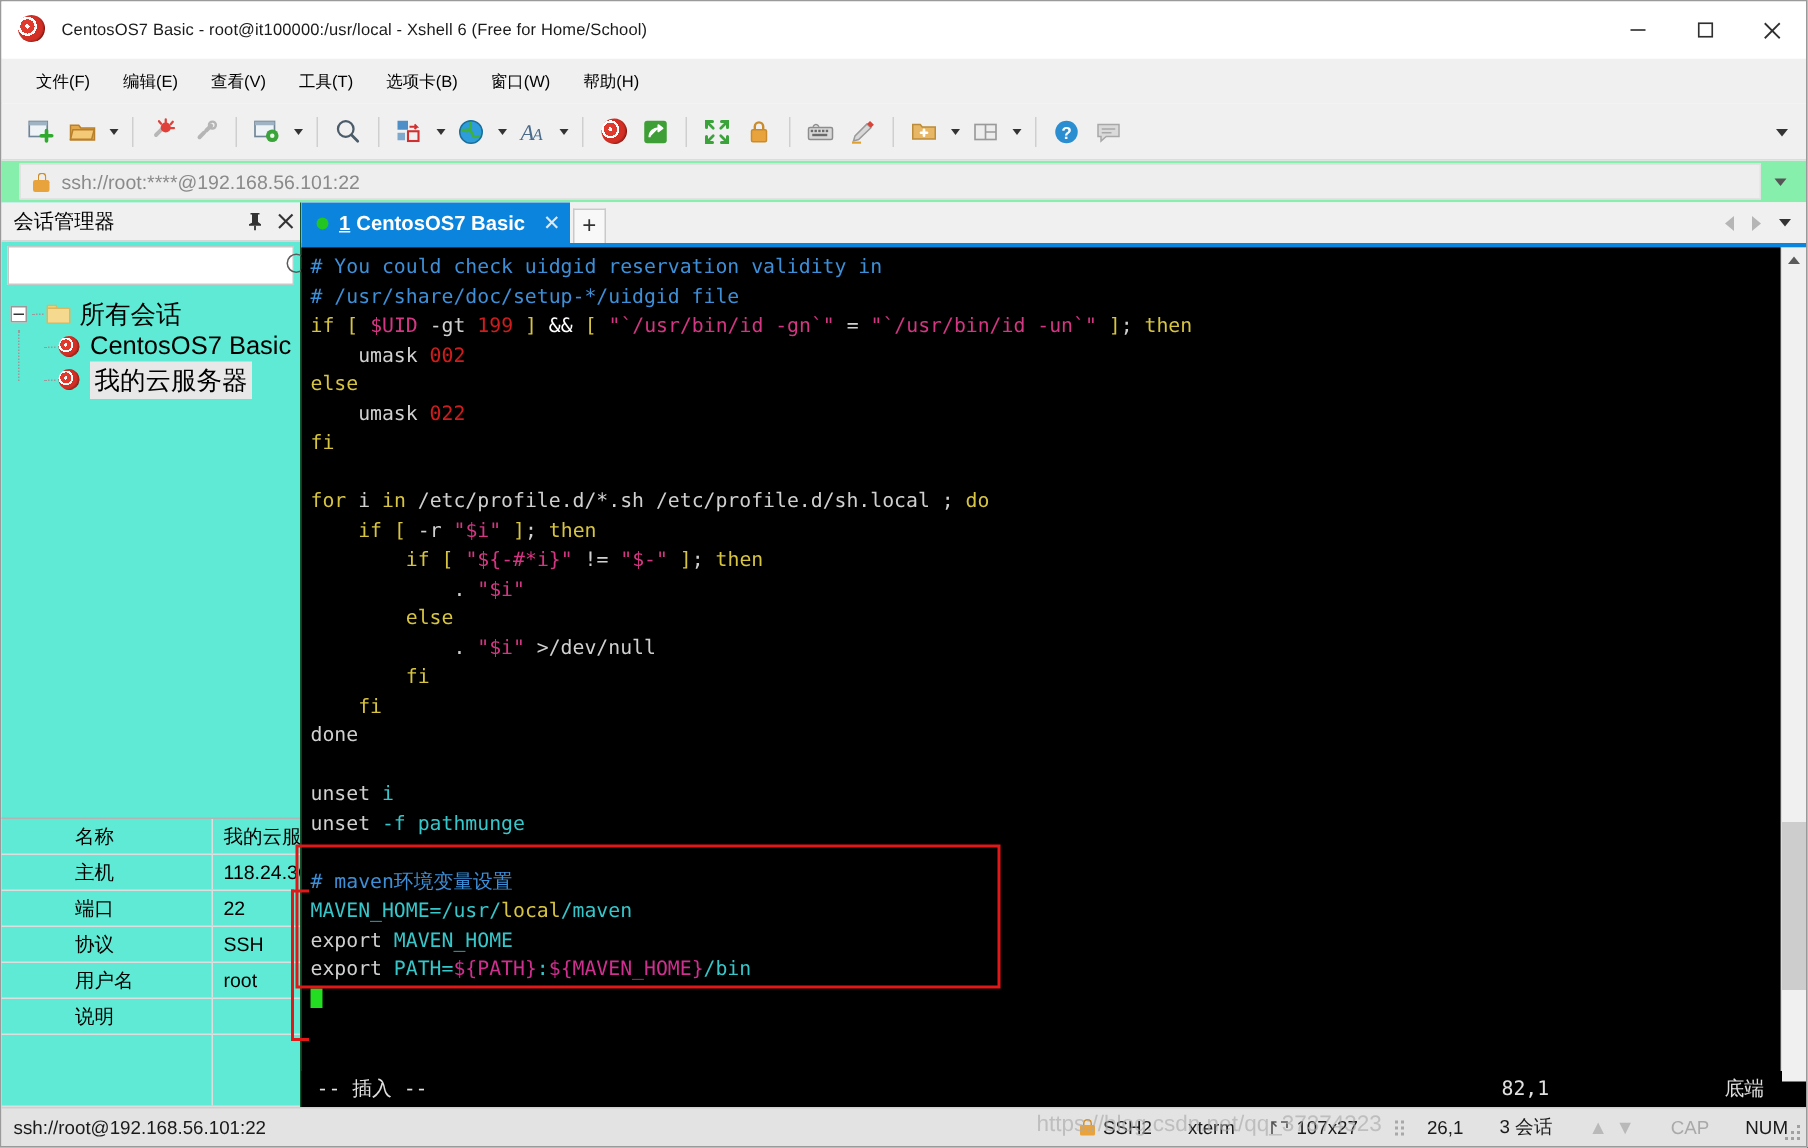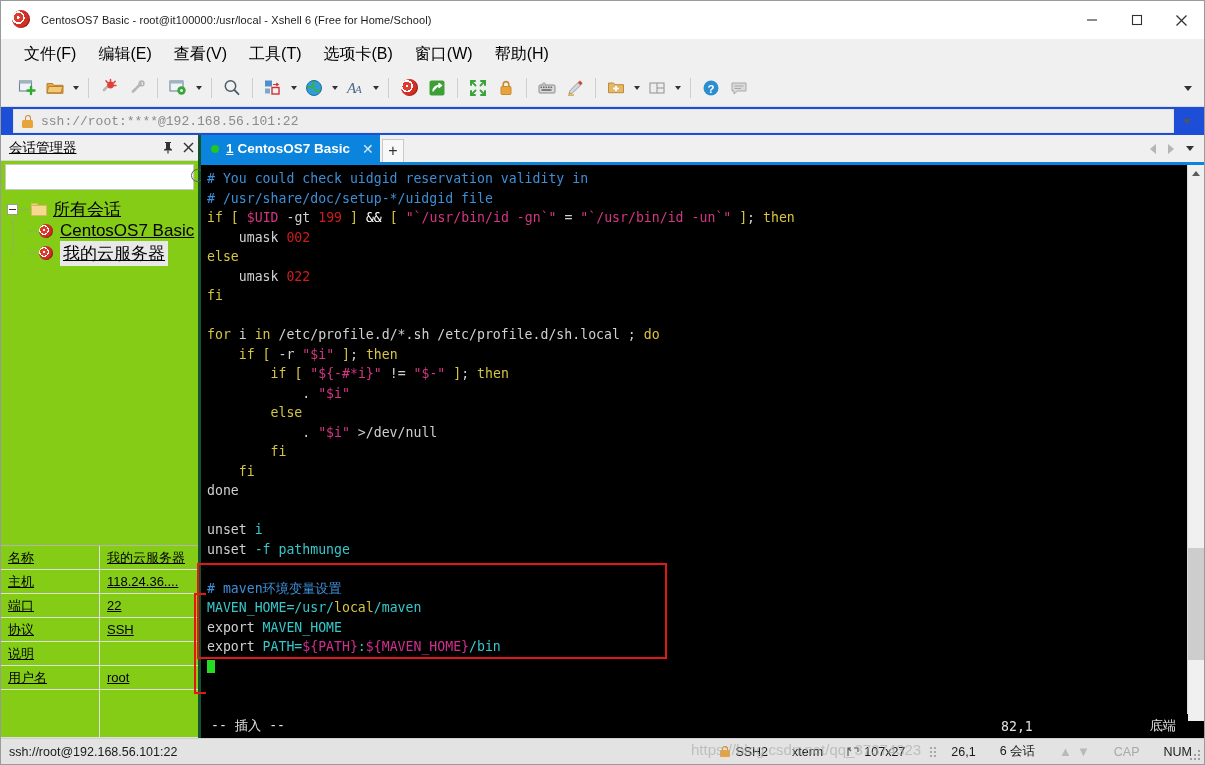--- a/index.html
+++ b/index.html
@@ -50,21 +50,21 @@
 
   
   .menubar {
     height: 30px; flex: 0 0 30px;
     background: #f0f0f0;
     display: flex; align-items: center;
     padding-left: 14px;
     border-bottom: 0;
   }
   .menu-item {
-    font-size: 16px; color: #000;
+    font-size: 11px; color: #000;
     padding: 4px 9px; margin-right: 4px;
     white-space: nowrap;
     text-align: center;
   }
 
   
   .toolbar {
     height: 38px; flex: 0 0 38px;
     background: #f0f0f0;
     display: flex; align-items: center;
@@ -90,24 +90,23 @@
   }
   .tb-overflow::after {
     content: ""; width: 0; height: 0;
     border-left: 4px solid transparent; border-right: 4px solid transparent;
     border-top: 5px solid #333;
   }
 
   
   .addressbar {
     height: 28px; flex: 0 0 28px;
-    background: #1d4ed8;
+    background: #86efac;
     display: flex; align-items: center;
     padding: 0 4px;
-    font-family: Liberation Mono, monospace;
   }
   .addr-inner {
     flex: 1; height: 24px; background: #eeeeee;
     border: 1px solid #e2e2e2;
     display: flex; align-items: center; padding-left: 8px;
     margin-left: 8px;
   }
   .lock-ico {
     width: 11px; height: 13px; position: relative; flex: 0 0 11px; margin-right: 8px;
   }
@@ -133,23 +132,22 @@
   .flag-ico .b { position: absolute; left: 7px; top: 3px; width: 10px; height: 10px; background: #3b7ec9; clip-path: polygon(0 0, 100% 50%, 0 100%, 30% 50%); }
   .notice-text { font-size: 13px; color: #8b8b8b; }
 
   
   .bodywrap { flex: 1; display: flex; min-height: 0; background: #f0f0f0; }
 
   
   .sidebar {
     width: 200px; flex: 0 0 200px;
     display: flex; flex-direction: column;
-    background: #84cc16;
-    border-right: 3px solid #14532d;
-    text-decoration: underline;
+    background: #5eead4;
+    border-right: 1px solid #14532d;
   }
   .sb-header {
     height: 26px; flex: 0 0 26px;
     background: #f0f0f0;
     display: flex; align-items: center;
     padding-left: 8px;
     border-bottom: 1px solid #d6d6d6;
   }
   .sb-title { font-size: 13.5px; color: #000; flex: 1; }
   .sb-hbtn { width: 20px; height: 22px; display: flex; align-items: center; justify-content: center; color: #333; }
@@ -189,21 +187,21 @@
   .folder-ico .tb2 { position: absolute; left: 0; top: 0; width: 7px; height: 4px; background: #f0cf79; border: 1px solid #d9b862; border-bottom: none; border-radius: 1px 1px 0 0; }
   .sess-ico { width: 15px; height: 15px; flex: 0 0 15px; margin-right: 6px; }
   .sess-ico .spiral { width: 14px; height: 14px; }
   .tree-label.selected { background: #e8e8e8; padding: 1px 3px; }
   .tree-guide {
     position: absolute; left: 11px; width: 1px; border-left: 1px dotted #9a9a9a;
   }
 
   
   .sb-props { flex: 0 0 auto; border-top: 1px solid #b4b4b4; }
-  .prop-row { display: flex; height: 24px; border-bottom: 1px solid #dedede; }
+  .prop-row { display: flex; height: 24px; border-bottom: 1px solid #dedede; padding-left: 42px; }
   .prop-k {
     width: 99px; flex: 0 0 99px; font-size: 13px; color: #000;
     padding-left: 7px; display: flex; align-items: center;
     border-right: 1px solid #dedede;
   }
   .prop-v {
     flex: 1; font-size: 13px; color: #000;
     padding-left: 7px; display: flex; align-items: center;
     white-space: nowrap; overflow: hidden;
   }
@@ -616,26 +614,26 @@
         </div>
         <div class="prop-row">
           <div class="prop-k">端口</div>
           <div class="prop-v">22</div>
         </div>
         <div class="prop-row">
           <div class="prop-k">协议</div>
           <div class="prop-v">SSH</div>
         </div>
         <div class="prop-row">
+          <div class="prop-k">用户名</div>
+          <div class="prop-v">root</div>
+        </div>
+        <div class="prop-row">
           <div class="prop-k">说明</div>
           <div class="prop-v"></div>
-        </div>
-        <div class="prop-row">
-          <div class="prop-k">用户名</div>
-          <div class="prop-v">root</div>
         </div>
         <div class="prop-row blank">
           <div class="prop-k"></div>
           <div class="prop-v"></div>
         </div>
       </div>
     </div>
 
     <div class="rightpane">
 
@@ -717,21 +715,21 @@
           <i style="left:1px;top:6px"></i>
           <i style="left:1px;top:10px"></i>
         <i style="left:5px;top:2px"></i>
           <i style="left:5px;top:6px"></i>
           <i style="left:5px;top:10px"></i>
       </span>
       <span>26,1</span>
     </div>
 
     <div class="sbar-cell">
-      <span>6 会话</span>
+      <span>3 会话</span>
     </div>
 
     <div class="sbar-cell">
       <span class="arrow-gray">▲</span>
       <span class="arrow-gray">▼</span>
     </div>
 
     <div class="sbar-cell dim">CAP</div>
     <div class="sbar-cell">NUM</div>
 

